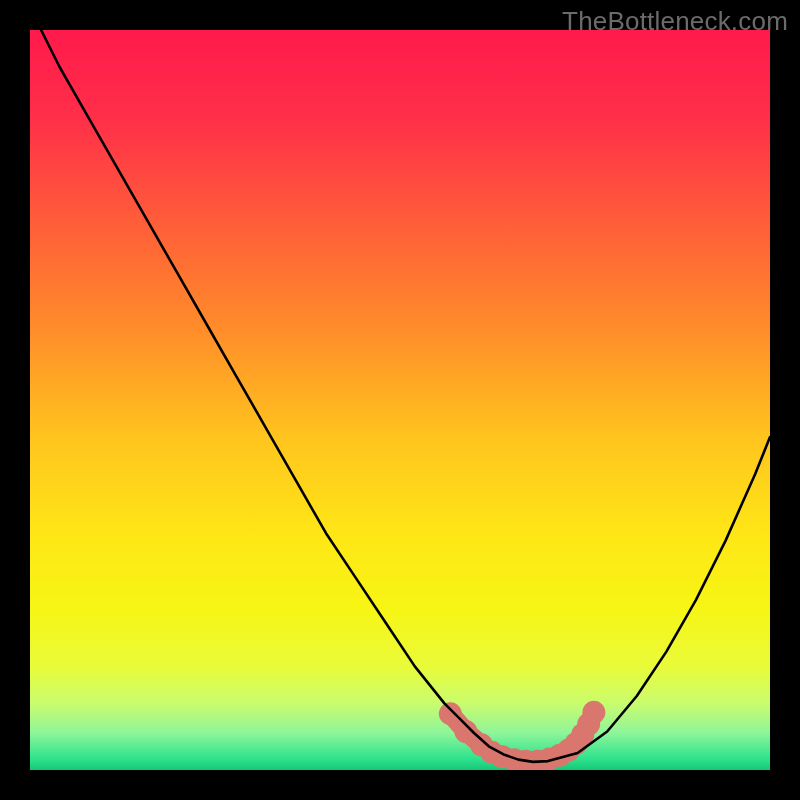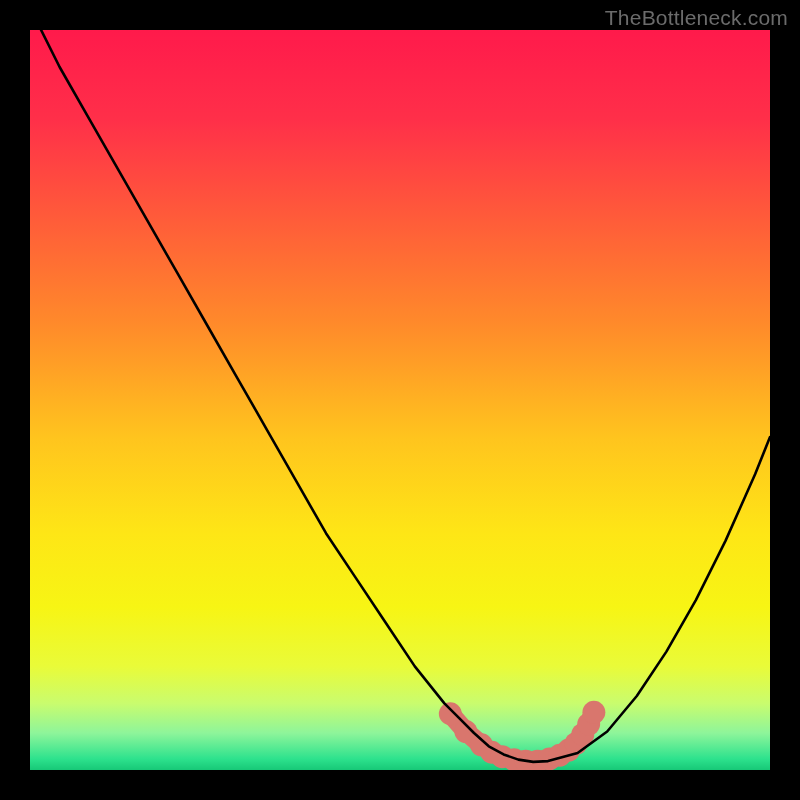--- a/index.html
+++ b/index.html
@@ -32,21 +32,21 @@
     left: 0;
     top: 0;
     width: 100%;
     height: 100%;
   }
   .watermark {
     position: absolute;
     top: 6px;
     right: 12px;
     color: #6b6b6b;
-    font-size: 21px;
+    font-size: 26px;
     font-weight: 500;
     letter-spacing: 0.2px;
     text-align: right;
   }
   svg.curve {
     position: absolute;
     left: 0;
     top: 0;
     width: 100%;
     height: 100%;

